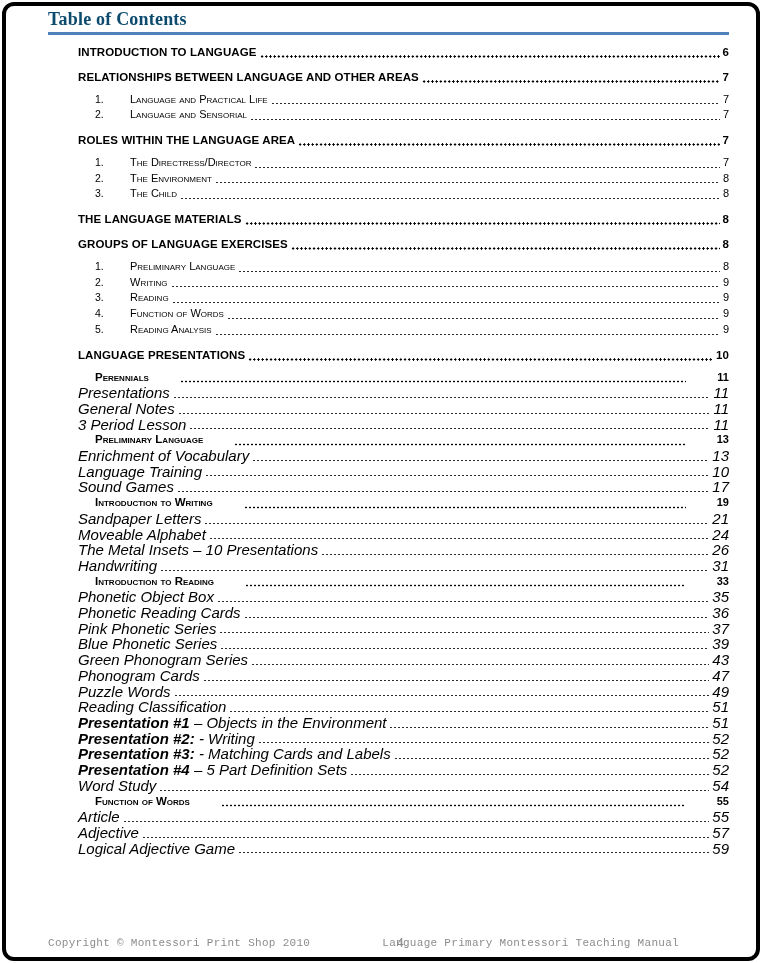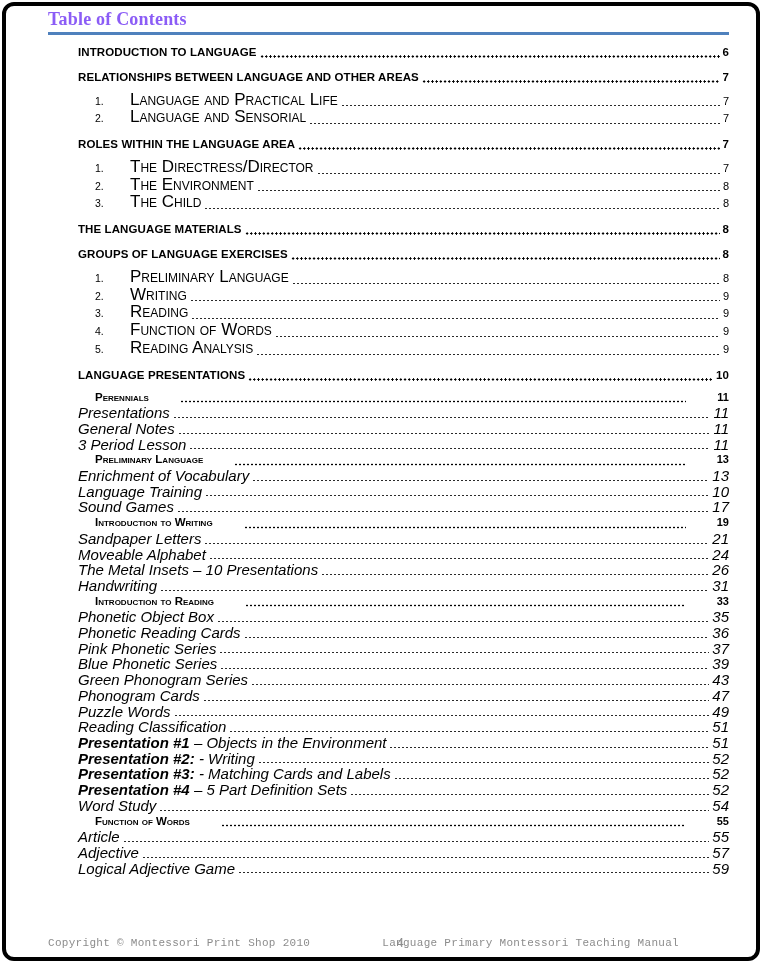--- a/index.html
+++ b/index.html
@@ -1,38 +1,38 @@
 <!DOCTYPE html>
 <html><head>
 <meta charset="utf-8">
 <style>
   html,body{margin:0;padding:0;background:#ffffff;}
   .page{position:relative;width:762px;height:963px;background:#ffffff;box-sizing:border-box;
         font-family:"Liberation Sans","DejaVu Sans",sans-serif;color:#000;overflow:hidden;}
   .frame{position:absolute;left:2px;top:2px;right:2px;bottom:2px;border:4px solid #000;border-radius:12px;pointer-events:none;}
   .content{position:absolute;left:0;top:0;right:0;bottom:0;padding:8px 33px 0 48px;box-sizing:border-box;}
   .doc-title{font-family:"Liberation Serif","DejaVu Serif",serif;font-weight:bold;font-size:18px;
-             color:#8b5cf6;line-height:22px;letter-spacing:0.2px;}
+             color:#0c4a6e;line-height:22px;letter-spacing:0.2px;}
   .title-rule{height:2.5px;background:#4F81BD;margin-top:2px;}
   .toc{margin-top:3px;}
   .row{display:flex;align-items:baseline;line-height:15.7px;font-size:11px;}
   .row .num{width:35px;flex:0 0 35px;font-size:10.5px;}
   .row .boldpart{font-weight:bold;white-space:pre;}
   .row .lbl{white-space:pre;}
   .leader{flex:1;align-self:flex-end;height:10px;margin:0 3px 2px 3px;
           background-image:radial-gradient(circle,#2a2a2a 0.8px,transparent 1.05px);
           background-size:4px 3px;background-repeat:repeat-x;background-position:left bottom;}
   .pg{text-align:right;}
   
   .lv-h1{margin:9px 0 7px 30px;font-weight:bold;font-size:11.5px;line-height:16px;letter-spacing:0.1px;}
   .lv-h1 .leader{background-image:radial-gradient(circle,#000 1.05px,transparent 1.25px);background-size:4.2px 3px;}
   
   .lv-num{margin-left:47px;}
   .lv-num .lbl,.lv-num .pg{font-variant:small-caps;}
-  .lv-num .lbl{font-size:17px;}
+  .lv-num .lbl{font-size:11px;}
   
   .lv-h2{margin-left:47px;font-weight:bold;gap:28px;}
   .lv-h2 .lbl{font-variant:small-caps;font-size:11.5px;}
   .lv-h2 .leader{background-image:radial-gradient(circle,#000 0.95px,transparent 1.15px);}
   
   .lv-h3,.lv-h3b{margin-left:30px;font-style:italic;font-size:15px;}
   .footer{position:absolute;left:48px;right:53px;bottom:12px;display:grid;grid-template-columns:1fr auto 1fr;
           font-family:"Liberation Mono","DejaVu Sans Mono",monospace;font-size:11px;color:#8c8c8c;letter-spacing:0.3px;}
   .footer .f-center{transform:translateX(22px);font-size:12px;}
   .footer .f-right{}

